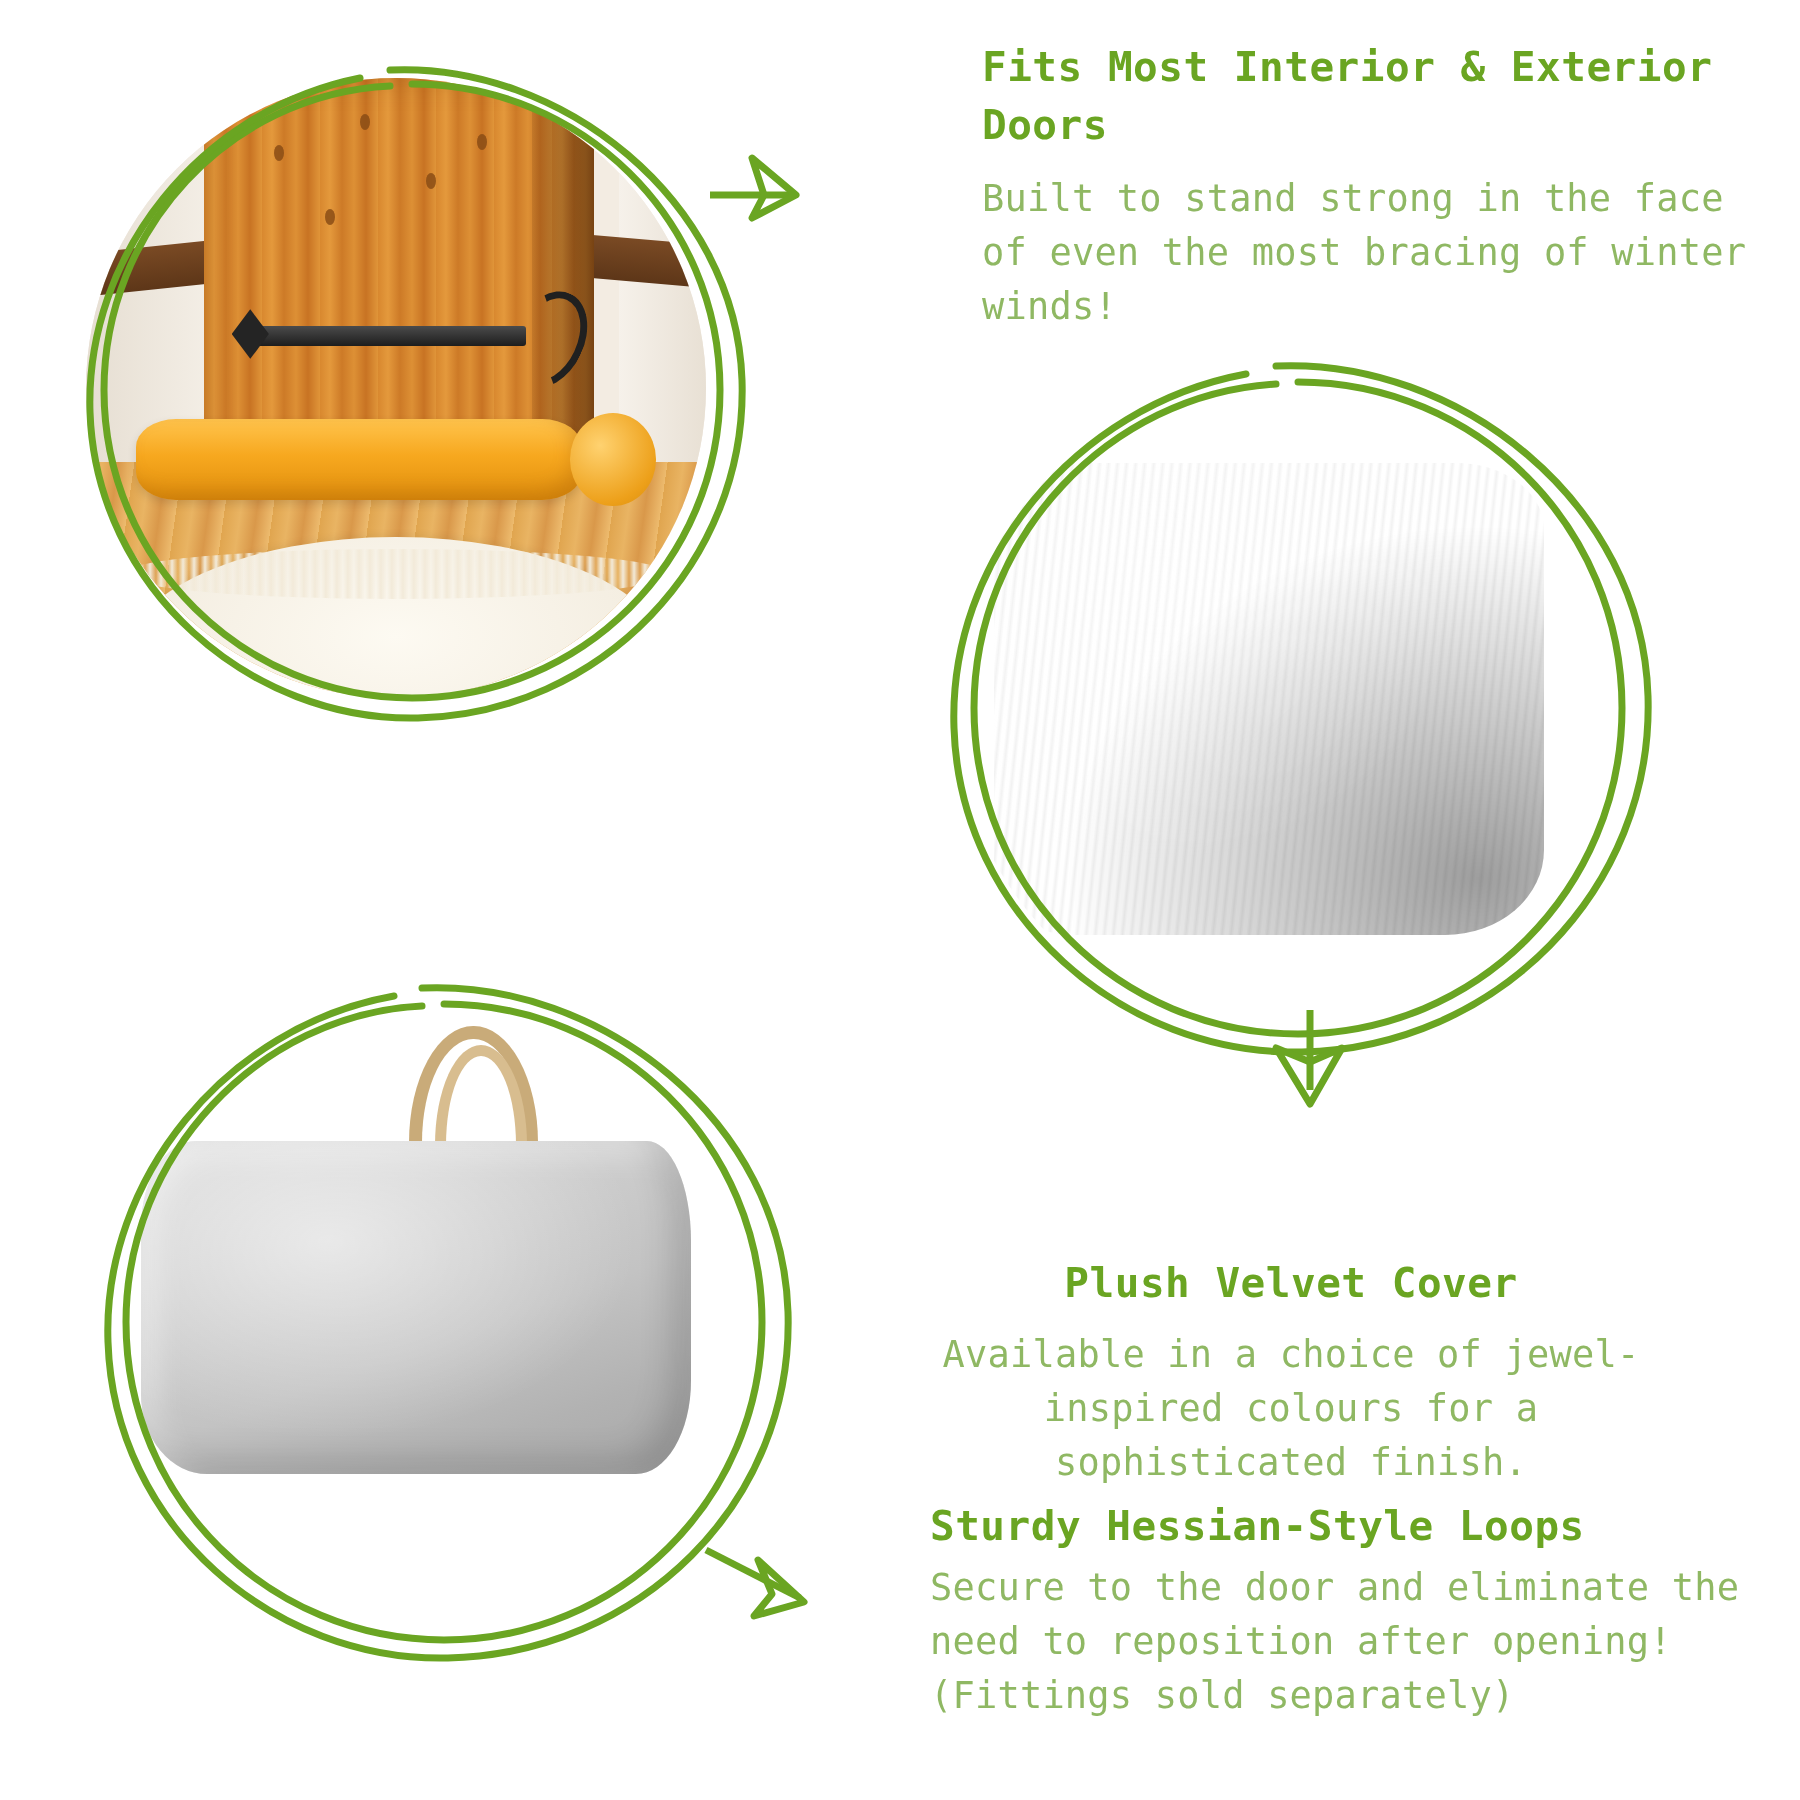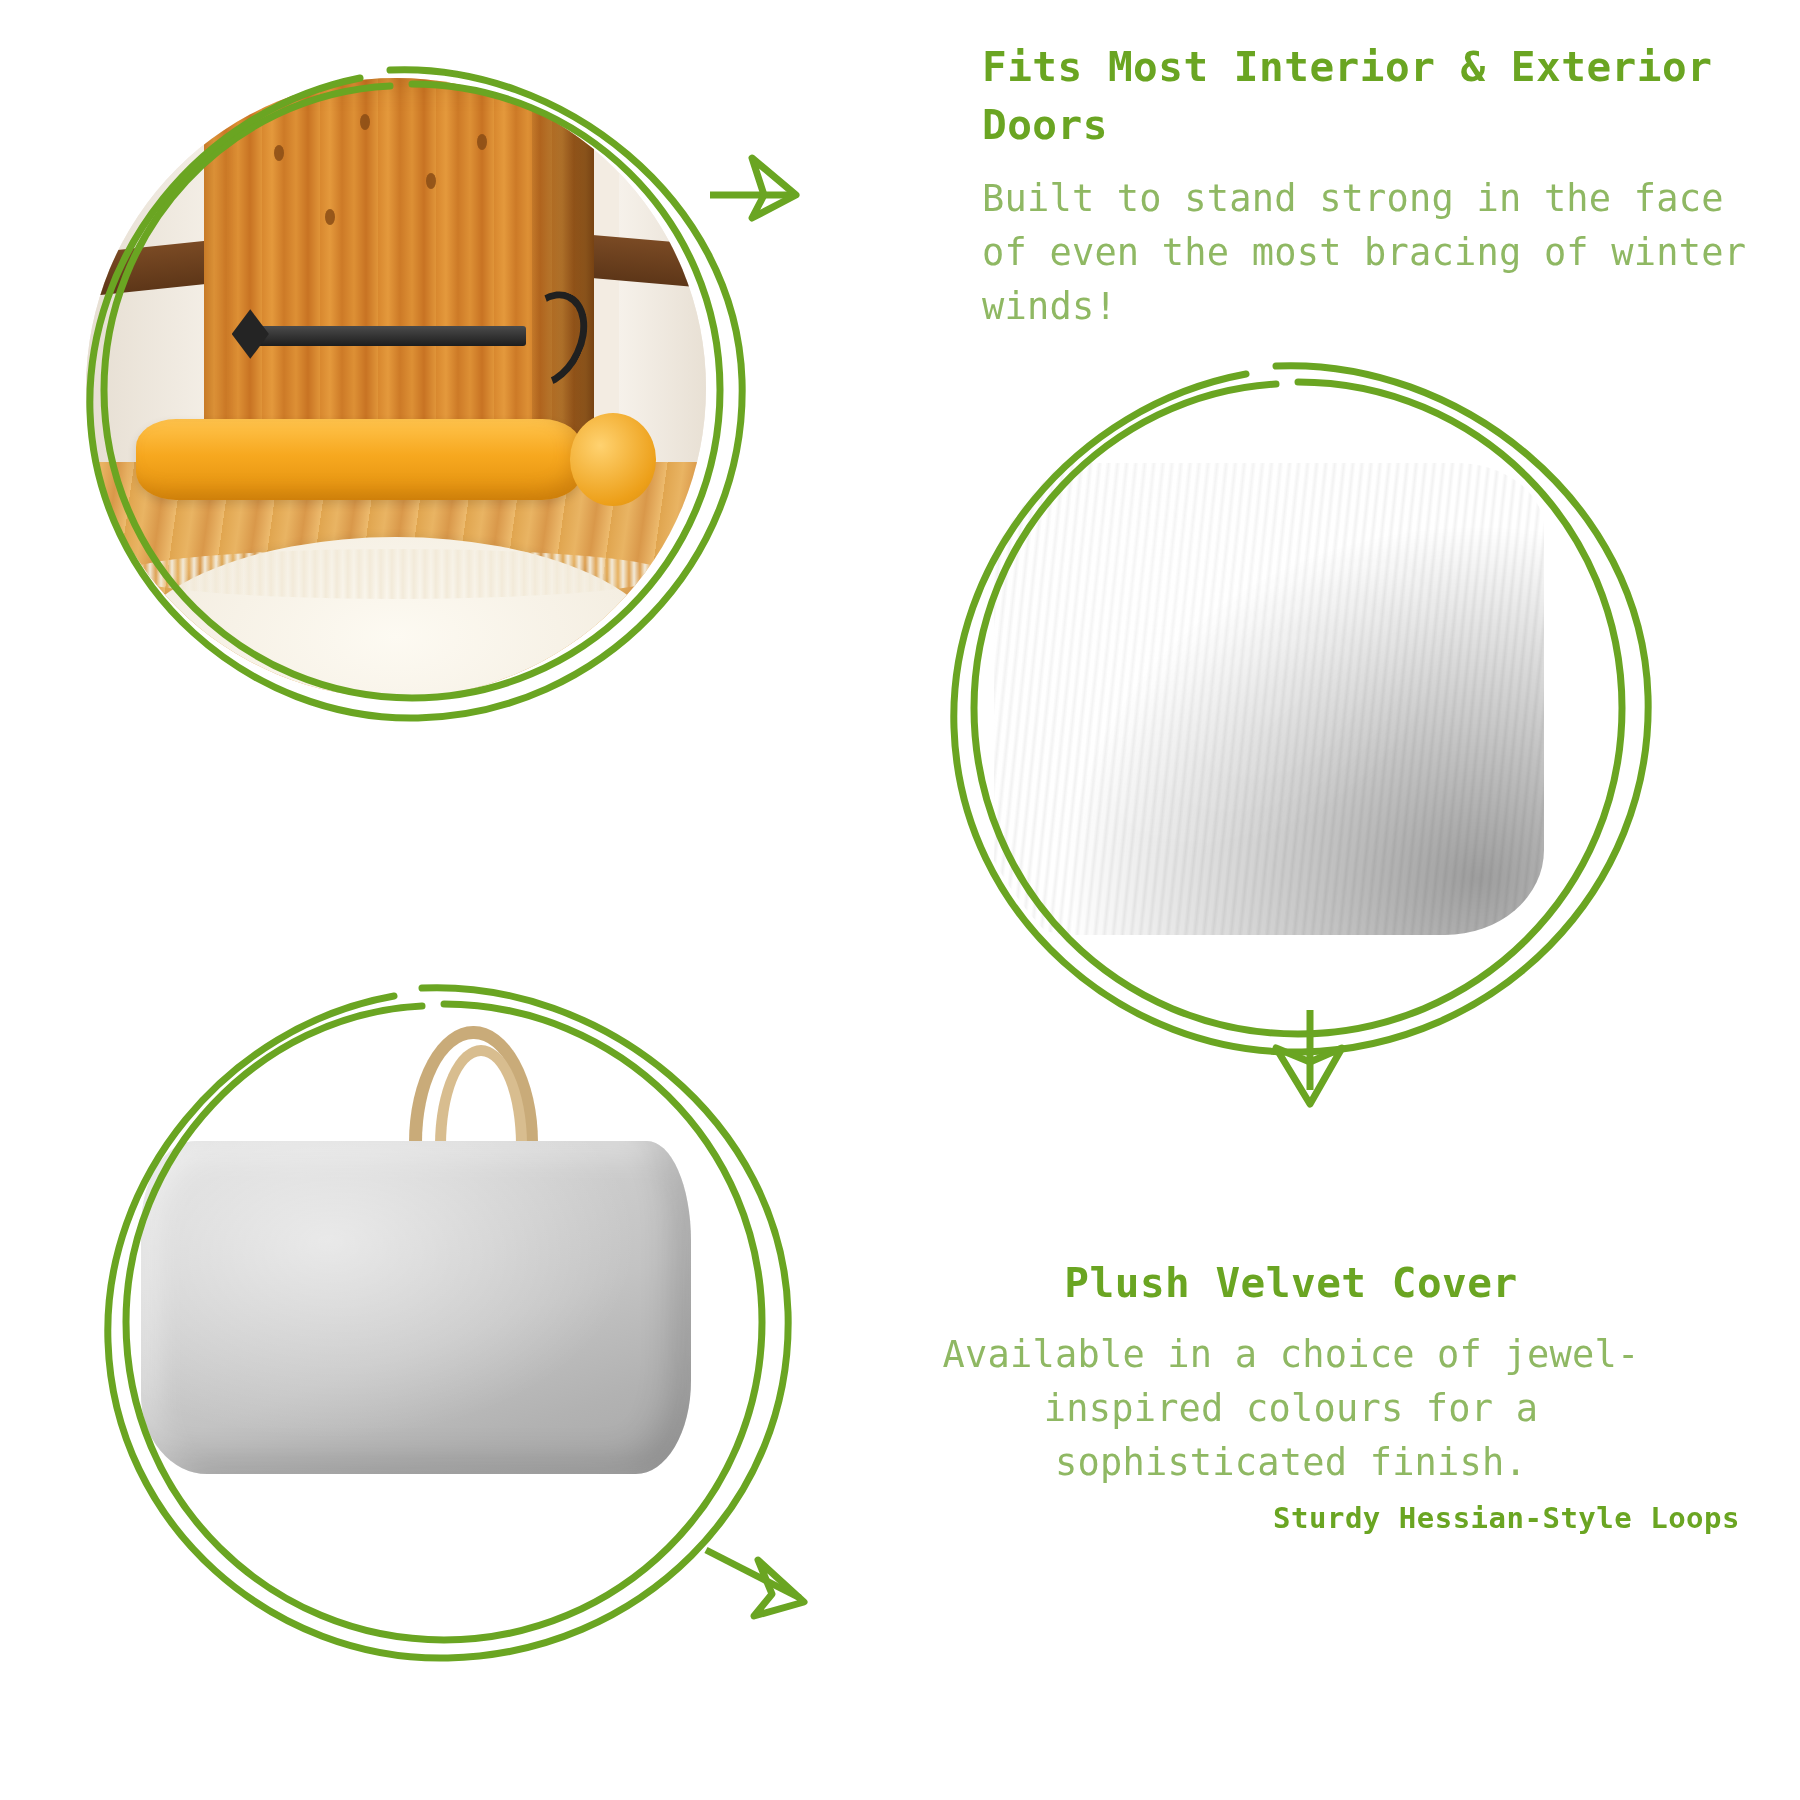--- a/index.html
+++ b/index.html
@@ -241,14 +241,15 @@
   <div class="headline" style="font-size:41px; line-height:1.42;">Fits Most Interior &amp; Exterior Doors</div>
   <div class="bodytext" style="font-size:37px; line-height:1.45; margin-top:18px;">Built to stand strong in the face of even the most bracing of winter winds!</div>
 </div>
 
 <div class="abs" style="left:896px; top:1255px; width:790px; text-align:center;">
   <div class="headline" style="font-size:41px; line-height:1.4;">Plush Velvet Cover</div>
   <div class="bodytext" style="font-size:37px; line-height:1.45; margin-top:16px;">Available in a choice of jewel-inspired colours for a sophisticated finish.</div>
 </div>
 
 <div class="abs" style="left:930px; top:1498px; width:810px;">
-  <div class="headline" style="font-size:29px; line-height:1.4;text-align:right;">Sturdy Hessian-Style Loops</div>
+  <div class="headline" style="font-size:41px; line-height:1.4;">Sturdy Hessian-Style Loops</div>
+  <div class="bodytext" style="font-size:37px; line-height:1.45; margin-top:6px;">Secure to the door and eliminate the need to reposition after opening! (Fittings sold separately)</div>
 </div>
 
 </body></html>

